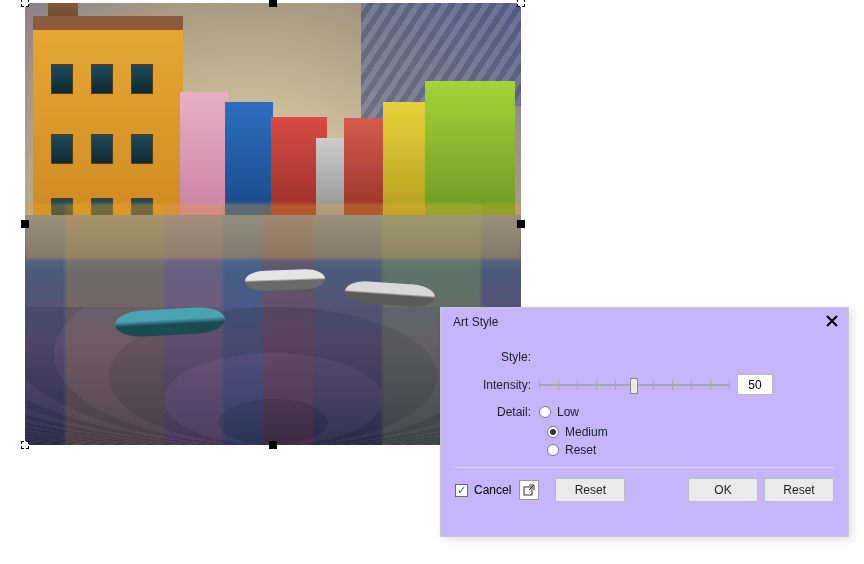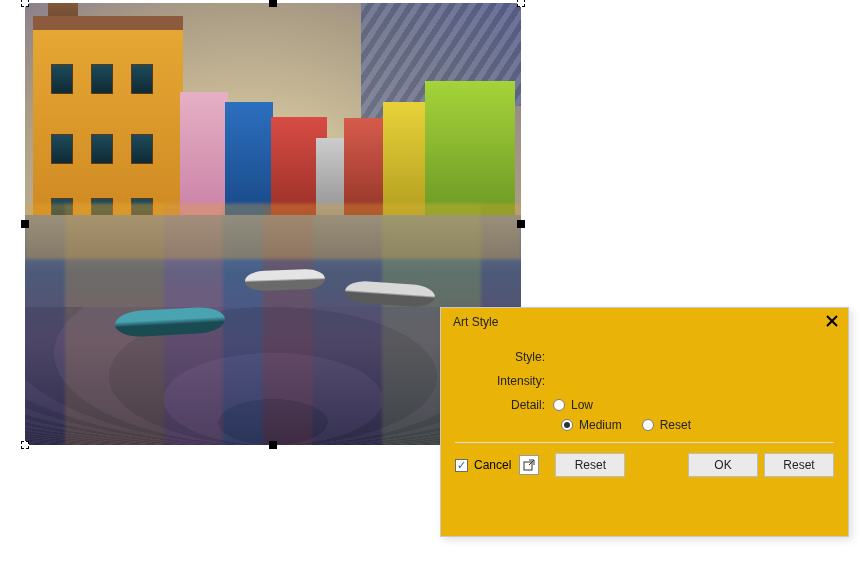--- a/index.html
+++ b/index.html
@@ -93,31 +93,31 @@
   }
   .sel-corner {
     position:absolute; width:8px; height:8px; background:#fff; border:1px dashed #000;
   }
 
   
   .dialog {
     position:absolute;
     left:440px; top:307px;
     width:409px; height:230px;
-    background:#eab308;
+    background:#c4b5fd;
     border:1px solid #c9c9c9;
     box-shadow: 3px 3px 8px rgba(0,0,0,.12);
   }
   .dlg-title {
     display:flex; align-items:center; justify-content:space-between;
     padding:6px 10px 6px 12px;
     font-size:12px; color:#222;
   }
   .dlg-close { font-size:16px; font-weight:bold; cursor:pointer; line-height:1; }
-  .dlg-body { padding:8px 14px 0 14px; }
+  .dlg-body { padding:8px 14px 0 0; }
   .row { display:flex; align-items:center; margin:6px 0 10px; }
   .row label.lbl {
     width:98px; text-align:right; padding-right:8px; color:#222;
   }
   .dropdown {
     display:flex; align-items:center; justify-content:space-between;
     width:100px; height:21px; padding:0 4px 0 6px;
     background:#fff; border:1px solid #6aa9de; font-size:12px;
   }
   .dropdown .chev { font-size:9px; color:#555; }
@@ -130,21 +130,21 @@
   }
   .slider-tick { position:absolute; top:5px; width:1px; height:10px; background:#a8a8a8; }
   .slider-thumb {
     position:absolute; top:3px; width:8px; height:16px;
     background:#e8e8e8; border:1px solid #888;
   }
   .numbox {
     width:36px; height:21px; background:#fff; border:1px solid #b8b8b8;
     text-align:center; font-size:12px;
   }
-  .radio-col { display:flex; flex-direction:row; gap:20px; margin-left:106px; margin-top:-4px;}
+  .radio-col { display:flex; flex-direction:column; gap:4px; margin-left:106px; margin-top:-4px;}
   .radio-item { display:flex; align-items:center; gap:6px; font-size:12px; color:#222;}
   .radio {
     width:12px; height:12px; border:1px solid #7a7a7a; border-radius:50%;
     display:inline-flex; align-items:center; justify-content:center; background:#fff;
   }
   .radio.checked::after {
     content:""; width:6px; height:6px; border-radius:50%; background:#333;
   }
   .dlg-sep { margin:10px 14px 0; height:1px; background:#dcdcdc; }
   .dlg-footer {
@@ -221,20 +221,38 @@
     </span>
   </div>
 
   <div class="dlg-body">
     <div class="row">
       <label class="lbl">Style:</label>
     </div>
 
     <div class="row">
       <label class="lbl">Intensity:</label>
+      <div class="slider-wrap">
+        <div class="slider">
+          <div class="slider-track"></div>
+          <div class="slider-tick" style="left:0%"></div>
+          <div class="slider-tick" style="left:10%"></div>
+          <div class="slider-tick" style="left:20%"></div>
+          <div class="slider-tick" style="left:30%"></div>
+          <div class="slider-tick" style="left:40%"></div>
+          <div class="slider-tick" style="left:50%"></div>
+          <div class="slider-tick" style="left:60%"></div>
+          <div class="slider-tick" style="left:70%"></div>
+          <div class="slider-tick" style="left:80%"></div>
+          <div class="slider-tick" style="left:90%"></div>
+          <div class="slider-tick" style="left:100%"></div>
+          <div class="slider-thumb" style="left:calc(50% - 4px)"></div>
+        </div>
+        <input class="numbox" value="50" style="">
+      </div>
     </div>
 
     <div class="row" style="margin-bottom:10px">
       <label class="lbl">Detail:</label>
       <div class="radio-item" style="margin-left:0">
         <span class="radio"></span>
         <span>Low</span>
       </div>
     </div>
     <div class="radio-col">

